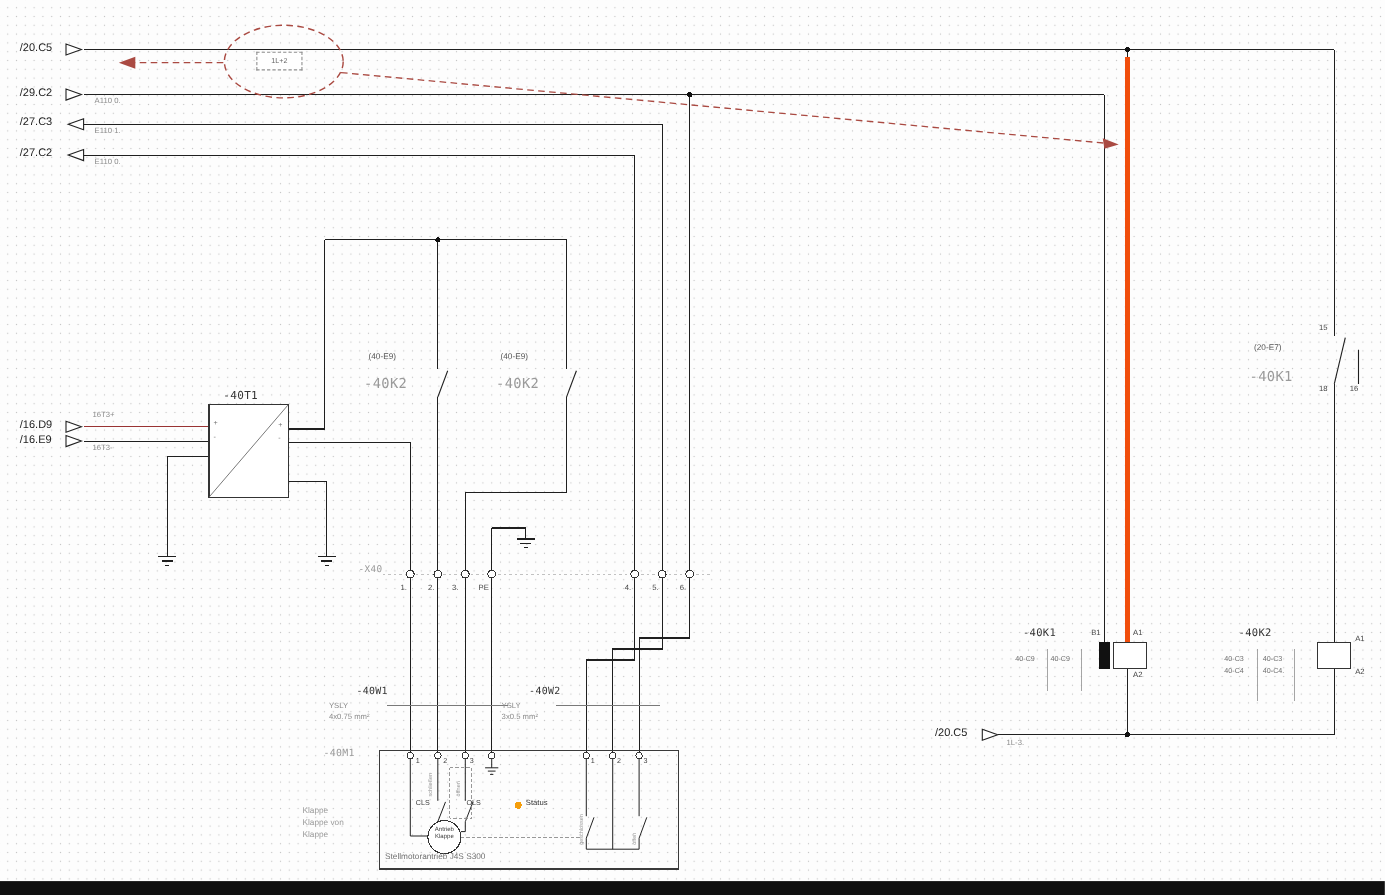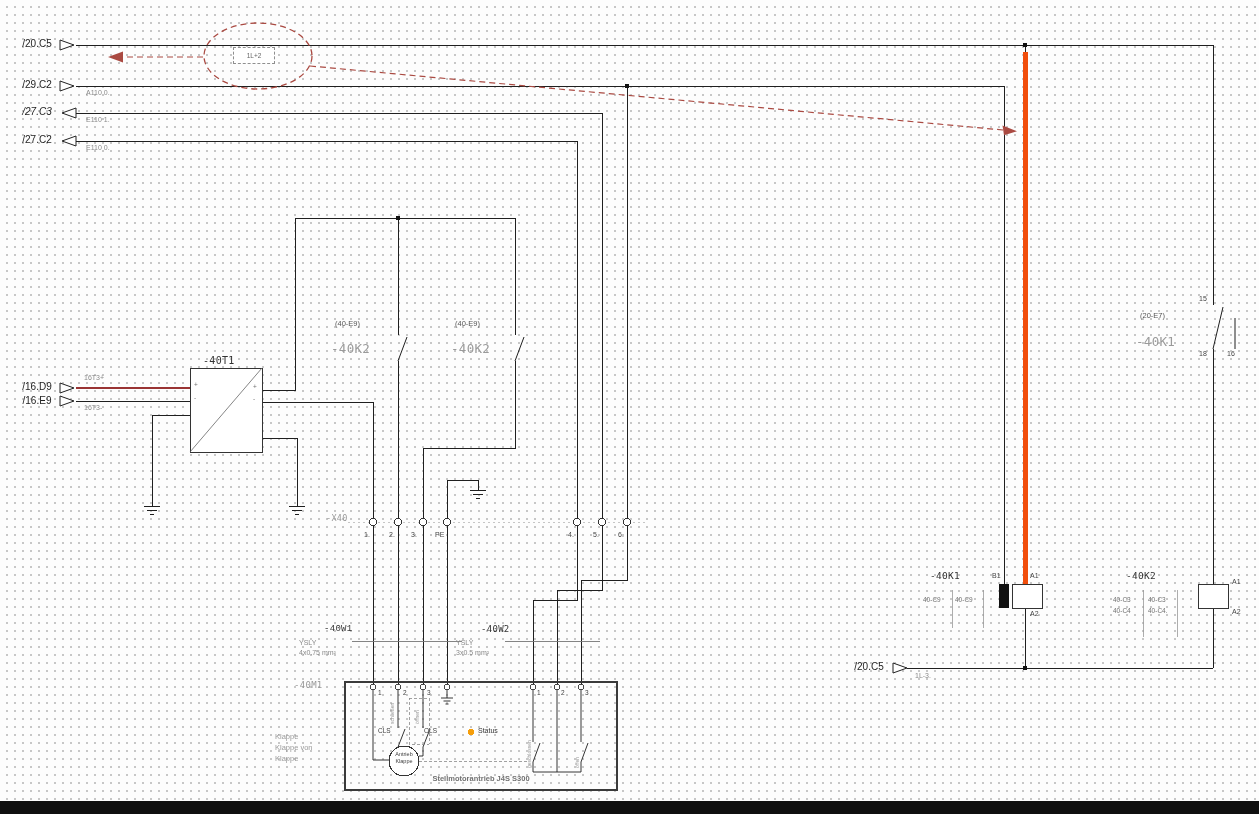--- a/index.html
+++ b/index.html
@@ -9,21 +9,21 @@
     background-image:radial-gradient(circle,#c7c7c7 0.8px,transparent 0.9px);
     background-size:8px 8px;background-position:3px 3px;
     font-family:"Liberation Sans",sans-serif;
   }
   svg.draw{position:absolute;left:0;top:0;}
   .lbl{position:absolute;white-space:nowrap;color:#3d3d3d;line-height:1.1;}
   .tag{font-family:"DejaVu Sans Mono",monospace;letter-spacing:.3px;}
   .gry{color:#9a9a9a;}
   .mid{color:#707070;}
   .net{color:#8a8a8a;font-size:7px;}
-  .ref{font-size:10px;color:#222;width:38px;text-align:center;}
+  .ref{font-size:10px;color:#222;width:38px;text-align:left;}
   .pin{font-size:7px;color:#444;}
   .tiny{font-size:6.5px;}
   .rot{transform:rotate(-90deg);transform-origin:0 0;font-size:5px;color:#999;}
   .netbox{
     position:absolute;left:233px;top:47px;width:40px;height:15px;
     border:1px dashed #8f8f8f;background:#fff;color:#666;
     font-size:6.5px;text-align:center;line-height:15px;
   }
   .bottombar{position:absolute;left:0;top:801px;width:1259px;height:13px;background:#101010;}
 </style>
@@ -168,21 +168,21 @@
       <ellipse cx="258" cy="56" rx="54" ry="33" stroke-width="1.3" stroke-dasharray="6 4" stroke="#aa4a42"></ellipse>
       <path d="M203 57 L118 57" stroke-width="1.2" stroke-dasharray="6 4" stroke="#aa4a42"></path>
       <polygon points="108,57 123,51.5 123,62.5" stroke="none" fill="#aa4a42"></polygon>
       <path d="M310 66 L1003 130" stroke-width="1.2" stroke-dasharray="6 4" stroke="#aa4a42"></path>
       <polygon points="1017,131.3 1002.5,125.6 1004,135.2" stroke="none" fill="#aa4a42"></polygon>
     </g>
   </svg>
 
   <span class="lbl ref" style="left:18px;top:38px;">/20.C5</span>
   <span class="lbl ref" style="left:18px;top:79px;">/29.C2</span>
-  <span class="lbl ref" style="left:18px;top:106px;font-style:italic;">/27.C3</span>
+  <span class="lbl ref" style="left:18px;top:106px;">/27.C3</span>
   <span class="lbl ref" style="left:18px;top:134px;">/27.C2</span>
   <span class="lbl net" style="left:86px;top:89px;">A110 0.</span>
   <span class="lbl net" style="left:86px;top:116px;">E110 1.</span>
   <span class="lbl net" style="left:86px;top:144px;">E110 0.</span>
 
   <div class="netbox">1L+2</div>
 
   <span class="lbl ref" style="left:18px;top:381px;">/16.D9</span>
   <span class="lbl ref" style="left:18px;top:395px;">/16.E9</span>
   <span class="lbl net" style="left:84px;top:374px;">16T3+</span>
@@ -207,21 +207,21 @@
 
   <span class="lbl tag gry" style="left:326px;top:514px;font-size:8.5px;">-X40</span>
   <span class="lbl pin" style="left:364px;top:531px;">1.</span>
   <span class="lbl pin" style="left:389px;top:531px;">2.</span>
   <span class="lbl pin" style="left:411px;top:531px;">3.</span>
   <span class="lbl pin" style="left:435px;top:531px;">PE</span>
   <span class="lbl pin" style="left:568px;top:531px;">4.</span>
   <span class="lbl pin" style="left:593px;top:531px;">5.</span>
   <span class="lbl pin" style="left:618px;top:531px;">6.</span>
 
-  <span class="lbl tag" style="left:324px;top:625px;font-size:9px;color:#333;font-family:Liberation Mono, monospace;">-40W1</span>
+  <span class="lbl tag" style="left:324px;top:625px;font-size:9px;color:#333;">-40W1</span>
   <span class="lbl net" style="left:299px;top:639px;">YSLY</span>
   <span class="lbl net" style="left:299px;top:649px;">4x0.75 mm²</span>
   <span class="lbl tag" style="left:481px;top:625px;font-size:9px;color:#333;">-40W2</span>
   <span class="lbl net" style="left:456px;top:639px;">YSLY</span>
   <span class="lbl net" style="left:456px;top:649px;">3x0.5 mm²</span>
 
   <span class="lbl tag gry" style="left:294px;top:681px;font-size:9px;">-40M1</span>
   <span class="lbl gry" style="left:275px;top:733px;font-size:7.5px;">Klappe</span>
   <span class="lbl gry" style="left:275px;top:744px;font-size:7.5px;">Klappe von</span>
   <span class="lbl gry" style="left:275px;top:755px;font-size:7.5px;">Klappe</span>
@@ -231,21 +231,21 @@
   <span class="lbl tiny" style="left:427px;top:689px;">3</span>
   <span class="lbl tiny" style="left:537px;top:689px;">1</span>
   <span class="lbl tiny" style="left:561px;top:689px;">2</span>
   <span class="lbl tiny" style="left:585px;top:689px;">3</span>
 
   <span class="lbl tiny" style="left:378px;top:727px;">CLS</span>
   <span class="lbl tiny" style="left:424px;top:727px;">OLS</span>
   <span class="lbl" style="left:386px;top:751px;width:36px;text-align:center;font-size:5.5px;">Antrieb</span>
   <span class="lbl" style="left:386px;top:758px;width:36px;text-align:center;font-size:5.5px;">Klappe</span>
   <span class="lbl" style="left:478px;top:727px;font-size:7px;color:#333;">Status</span>
-  <span class="lbl mid" style="left:350px;top:775px;width:262px;text-align:center;font-size:7.5px;font-weight:bold;">Stellmotorantrieb J4S S300</span>
+  <span class="lbl mid" style="left:350px;top:775px;width:262px;text-align:left;font-size:7.5px;">Stellmotorantrieb J4S S300</span>
 
   <span class="lbl rot" style="left:390px;top:724px;">schließen</span>
   <span class="lbl rot" style="left:415px;top:724px;">öffnen</span>
   <span class="lbl rot" style="left:527px;top:768px;">geschlossen</span>
   <span class="lbl rot" style="left:575px;top:768px;">offen</span>
 
   <span class="lbl tag" style="left:930px;top:571px;font-size:9.5px;color:#333;">-40K1</span>
   <span class="lbl pin" style="left:992px;top:572px;">B1</span>
   <span class="lbl pin" style="left:1030px;top:572px;">A1</span>
   <span class="lbl pin" style="left:1030px;top:610px;">A2</span>

